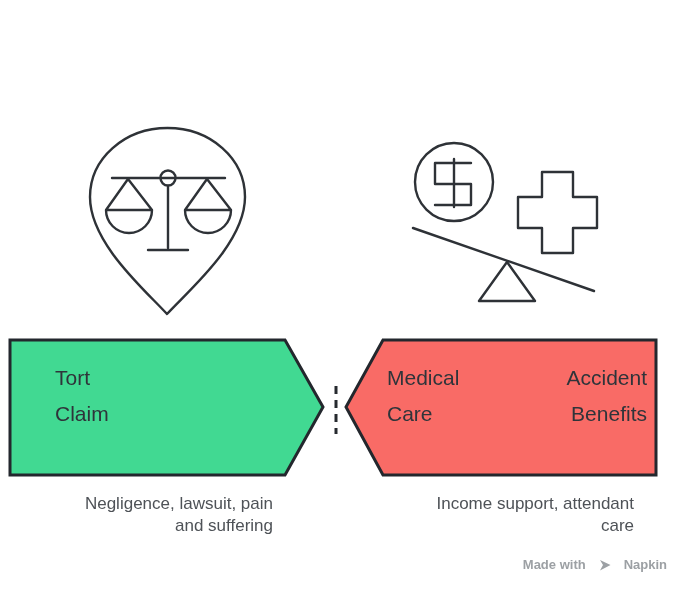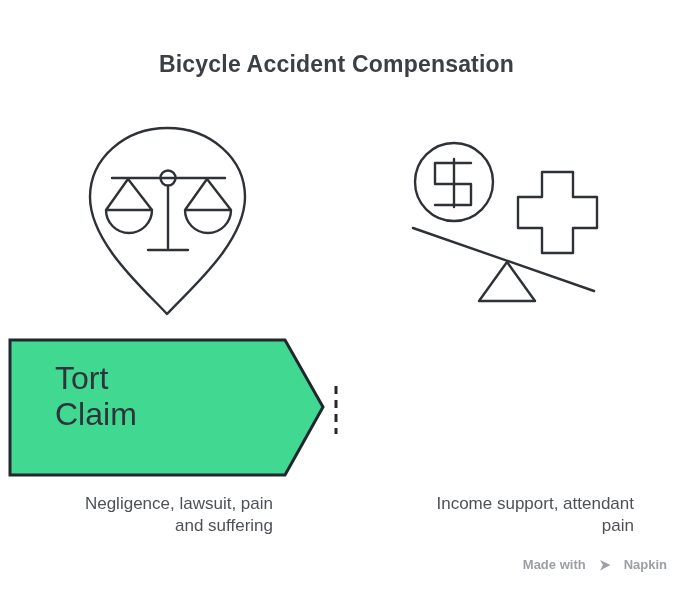--- a/index.html
+++ b/index.html
@@ -10,40 +10,39 @@
   .title{
     position:absolute;left:0;top:51px;width:673px;text-align:center;
     font-size:23px;font-weight:700;color:#3a4046;letter-spacing:.2px;
   }
   svg{position:absolute;display:block;}
   .icon-stroke{fill:none;stroke:#2e3237;stroke-width:2.4;stroke-linecap:round;stroke-linejoin:round;}
   .arrow-shape{stroke:#23272d;stroke-width:3;stroke-linejoin:miter;}
   .arrow-box{position:absolute;top:338px;height:140px;}
   .arrow-box .labels{
     position:absolute;top:0;left:0;right:0;bottom:0;
-    color:#2f343a;font-size:32px;line-height:36px;white-space:pre-line;
+    color:#2f343a;font-size:21px;line-height:36px;white-space:pre-line;
   }
   .lbl{position:absolute;top:22px;}
   .caption{
     position:absolute;top:493px;width:240px;text-align:right;
     color:#4e5257;font-size:17px;line-height:22px;white-space:pre-line;
   }
   .divider{position:absolute;left:331px;top:384px;}
   .watermark{
     position:absolute;top:557px;right:6px;display:flex;align-items:center;gap:12px;
     color:#9ca0a4;font-size:13px;font-weight:700;
   }
   .watermark svg{position:static;}
 </style>
 </head>
 <body>
 
 <div class="stage">
 
-  <div class="title">Bicycle Accident Compensation</div>
 
   <svg style="left:85px;top:124px" width="165" height="196" viewBox="0 0 165 196">
     <path class="icon-stroke" stroke-width="2.6" d="M82,190 C60,166 5,119 5,73 C5,34.5 39.5,4 82.5,4 C125.5,4 160,34.5 160,73 C160,119 104,166 82,190 Z"></path>
     <line class="icon-stroke" x1="27" y1="54" x2="140" y2="54"></line>
     <circle class="icon-stroke" cx="83" cy="54" r="7.5"></circle>
     <line class="icon-stroke" x1="83" y1="62" x2="83" y2="124"></line>
     <line class="icon-stroke" x1="63" y1="126" x2="103" y2="126"></line>
     <path class="icon-stroke" d="M43,55 L21,86 M43,55 L67,86 M21,86 L67,86 M21,86 A23,23 0 0 0 67,86"></path>
     <path class="icon-stroke" d="M122,55 L100,86 M122,55 L146,86 M100,86 L146,86 M100,86 A23,23 0 0 0 146,86"></path>
   </svg>
@@ -68,25 +67,36 @@
     <div class="labels">
       <div class="lbl" style="left:47px">Tort
 Claim</div>
     </div>
   </div>
 
   <svg class="divider" width="10" height="52" viewBox="0 0 10 52">
     <line x1="5" y1="2" x2="5" y2="50" stroke="#262a2f" stroke-width="3" stroke-dasharray="8 6"></line>
   </svg>
 
+  <div class="arrow-box" style="left:342px;width:322px">
+    <svg style="left:0;top:0" width="322" height="140" viewBox="0 0 322 140">
+      <polygon class="arrow-shape" fill="#f96b66" points="314,2 41,2 4,69 41,137 314,137"></polygon>
+    </svg>
+    <div class="labels">
+      <div class="lbl" style="left:45px">Medical
+Care</div>
+      <div class="lbl" style="right:17px;text-align:right">Accident
+Benefits</div>
+    </div>
+  </div>
 
   <div class="caption" style="left:33px">Negligence, lawsuit, pain
 and suffering</div>
   <div class="caption" style="left:394px">Income support, attendant
-pain</div>
+care</div>
 
   <div class="watermark">
     <span>Made with</span>
     <svg width="14" height="14" viewBox="0 0 14 14">
       <path d="M2,2 L12.5,7 L2,12.5 L5,7 Z" fill="#9ca0a4"></path>
     </svg>
     <span>Napkin</span>
   </div>
 
 </div>

